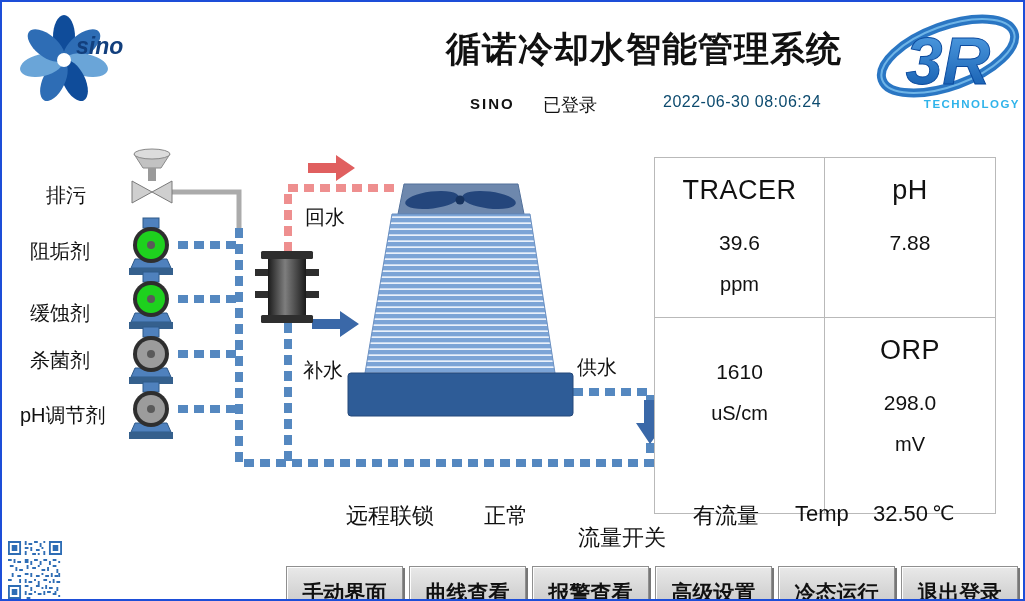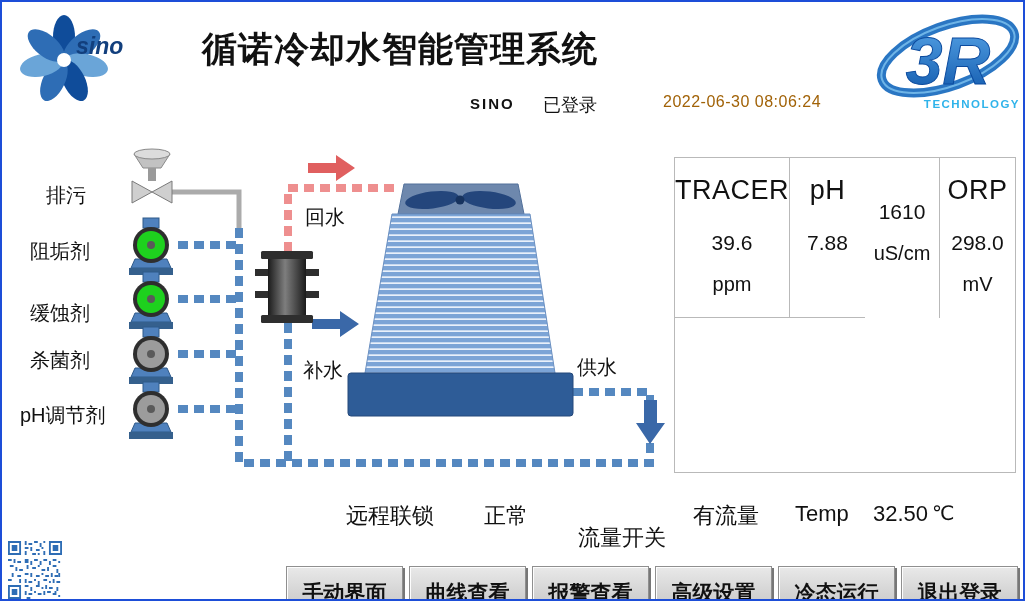--- a/index.html
+++ b/index.html
@@ -2,37 +2,37 @@
 <html><head>
 <meta charset="utf-8">
 <style>
   * { margin:0; padding:0; box-sizing:border-box; }
   html,body { background:#888; }
   body { width:1025px; height:601px; font-family:"Liberation Sans","DejaVu Sans",sans-serif; }
   #app { position:relative; width:1025px; height:601px; background:#fff; border:2px solid #1d4ed8; overflow:hidden;padding-left:26px; }
   .abs { position:absolute; }
   .diagram { left:0; top:0; width:1025px; height:601px; }
 
-  .title { left:200px; top:24px; width:640px; text-align:left; font-size:35px; font-weight:600; color:#111; letter-spacing:1px; }
+  .title { left:200px; top:24px; width:640px; text-align:right; font-size:35px; font-weight:600; color:#111; letter-spacing:1px; }
   .sub-user { left:468px; top:93px; font-size:15px; font-weight:bold; letter-spacing:2px; color:#111; }
   .sub-login { left:541px; top:91px; font-size:18px; color:#111; }
-  .sub-datetime { left:661px; top:91px; font-size:16px; color:#a16207; letter-spacing:0.5px; }
+  .sub-datetime { left:661px; top:91px; font-size:16px; color:#0c4a6e; letter-spacing:0.5px; }
 
   .chemlbl { font-size:20px; color:#111; }
   .lbl-paiwu { left:44px; top:180px; }
   .lbl-zugou { left:28px; top:236px; }
   .lbl-huanshi { left:28px; top:298px; }
   .lbl-shajun { left:28px; top:345px; }
   .lbl-ph { left:18px; top:400px; }
   .lbl-huishui { left:303px; top:202px; }
   .lbl-bushui { left:301px; top:355px; }
   .lbl-gongshui { left:575px; top:352px; }
 
-  .metrics { left:672px; top:155px; width:342px; height:316px; display:grid;
-             grid-template-columns:1fr 1fr 1fr 1fr; grid-template-rows:160px 1fr;
+  .metrics { left:652px; top:155px; width:342px; height:357px; display:grid;
+             grid-template-columns:1fr 1fr; grid-template-rows:160px 1fr;
              border:1px solid #b9b9b9; background:#fff; }
   .mcell { display:flex; flex-direction:column; align-items:center; padding-top:17px; }
   .mcell:nth-child(1), .mcell:nth-child(3) { border-right:1px solid #b9b9b9; }
   .mcell:nth-child(1), .mcell:nth-child(2) { border-bottom:1px solid #b9b9b9; }
   .mname { font-size:27px; color:#111; letter-spacing:0.5px; }
   .mvalue { font-size:21px; color:#111; margin-top:25px; }
   .munit { font-size:20px; color:#111; margin-top:18px; }
 
   .statusrow span { position:absolute; top:499px; font-size:22px; color:#111; white-space:nowrap; }
   .st1 { left:344px; } .st2 { left:482px; } .st3 { left:576px;margin-top:22px; } .st4 { left:691px; }

